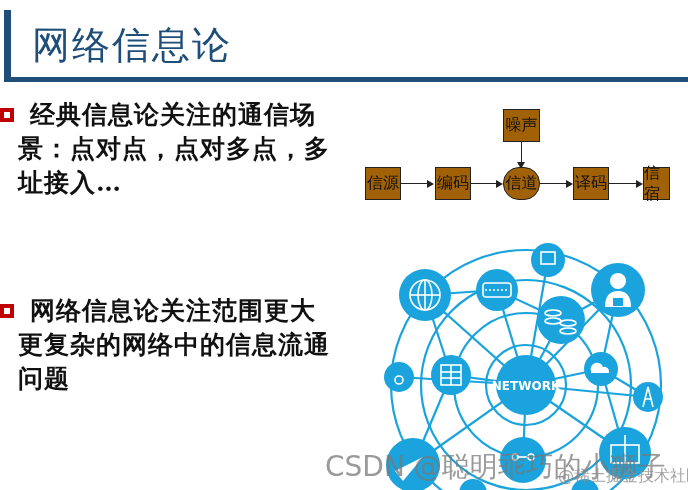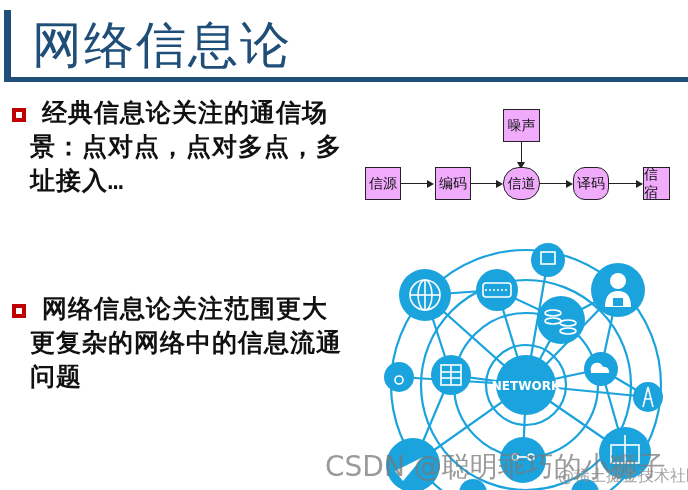--- a/index.html
+++ b/index.html
@@ -6,42 +6,42 @@
   body {
     width: 688px; height: 490px; overflow: hidden; position: relative;
     background: #ffffff;
     font-family: "DejaVu Serif", "Liberation Serif", serif;
   }
   .title-wrap { position: absolute; left: 0; top: 0; width: 688px; height: 84px; }
   .title-vbar { position: absolute; left: 4px; top: 10px; width: 7px; height: 70px; background: #1f4e79; }
   .title-hbar { position: absolute; left: 4px; top: 77px; width: 684px; height: 5px; background: #1f4e79; }
   .title-text {
     position: absolute; left: 32px; top: 20px;
-    font-size: 50px; line-height: 50px; color: #1f4e79; letter-spacing: 2px;
+    font-size: 38px; line-height: 50px; color: #1f4e79; letter-spacing: 2px;
     font-family: "DejaVu Serif", "Liberation Serif", serif;
   }
 
-  .bullet { position: absolute; left: 12px; width: 330px; font-family: Liberation Mono, monospace; }
+  .bullet { position: absolute; left: 0; width: 330px; }
   .bullet-box {
     position: absolute; left: 0; top: 10px; width: 14px; height: 14px;
     border: 4px solid #c00000; box-sizing: border-box; background: #fff;
   }
   .bullet-text {
     margin-left: 18px; font-size: 25px; line-height: 34px; color: #111;
     font-weight: bold; letter-spacing: 1px; text-indent: 12px;
   }
   .b1 { top: 98px; }
   .b2 { top: 262px; margin-top: 32px; }
 
   
   .diagram { position: absolute; left: 355px; top: 95px; width: 333px; height: 120px; }
   .dbox {
-    position: absolute; border: 1px solid #222; background: #f0abfc; box-sizing: border-box;
+    position: absolute; border: 1px solid #222; background: #a16207; box-sizing: border-box;
     display: flex; align-items: center; justify-content: center;
-    font-family: "DejaVu Sans", sans-serif; font-size: 14px; color: #111;
+    font-family: "DejaVu Sans", sans-serif; font-size: 16px; color: #111;
   }
   .dline { position: absolute; background: #222; }
   .arrow-r { position: absolute; width: 0; height: 0; border-top: 4px solid transparent; border-bottom: 4px solid transparent; border-left: 7px solid #222; }
   .arrow-d { position: absolute; width: 0; height: 0; border-left: 4px solid transparent; border-right: 4px solid transparent; border-top: 7px solid #222; }
 
   
   .network { position: absolute; left: 373px; top: 235px; width: 318px; height: 255px; }
 
   .watermark {
     position: absolute; left: 325px; top: 448px;
@@ -74,21 +74,21 @@
 </div>
 
 <div class="diagram">
   <div class="dbox" style="left:148px; top:14px; width:37px; height:33px;">噪声</div>
   <div class="dline" style="left:166px; top:47px; width:1px; height:24px;"></div>
   <div class="arrow-d" style="left:162px; top:67px;"></div>
 
   <div class="dbox" style="left:10px; top:72px; width:36px; height:33px;">信源</div>
   <div class="dbox" style="left:80px; top:72px; width:36px; height:33px;font-family:Liberation Mono, monospace;">编码</div>
   <div class="dbox" style="left:148px; top:72px; width:37px; height:33px;border-radius:16px;">信道</div>
-  <div class="dbox" style="left:218px; top:72px; width:36px; height:33px;border-radius:12px;">译码</div>
+  <div class="dbox" style="left:218px; top:72px; width:36px; height:33px;">译码</div>
   <div class="dbox" style="left:288px; top:72px; width:27px; height:33px;">信宿</div>
 
   <div class="dline" style="left:46px; top:88px; width:30px; height:1px;"></div>
   <div class="arrow-r" style="left:72px; top:85px;"></div>
   <div class="dline" style="left:116px; top:88px; width:28px; height:1px;"></div>
   <div class="arrow-r" style="left:141px; top:85px;"></div>
   <div class="dline" style="left:185px; top:88px; width:29px; height:1px;"></div>
   <div class="arrow-r" style="left:211px; top:85px;"></div>
   <div class="dline" style="left:254px; top:88px; width:30px; height:1px;"></div>
   <div class="arrow-r" style="left:281px; top:85px;"></div>

